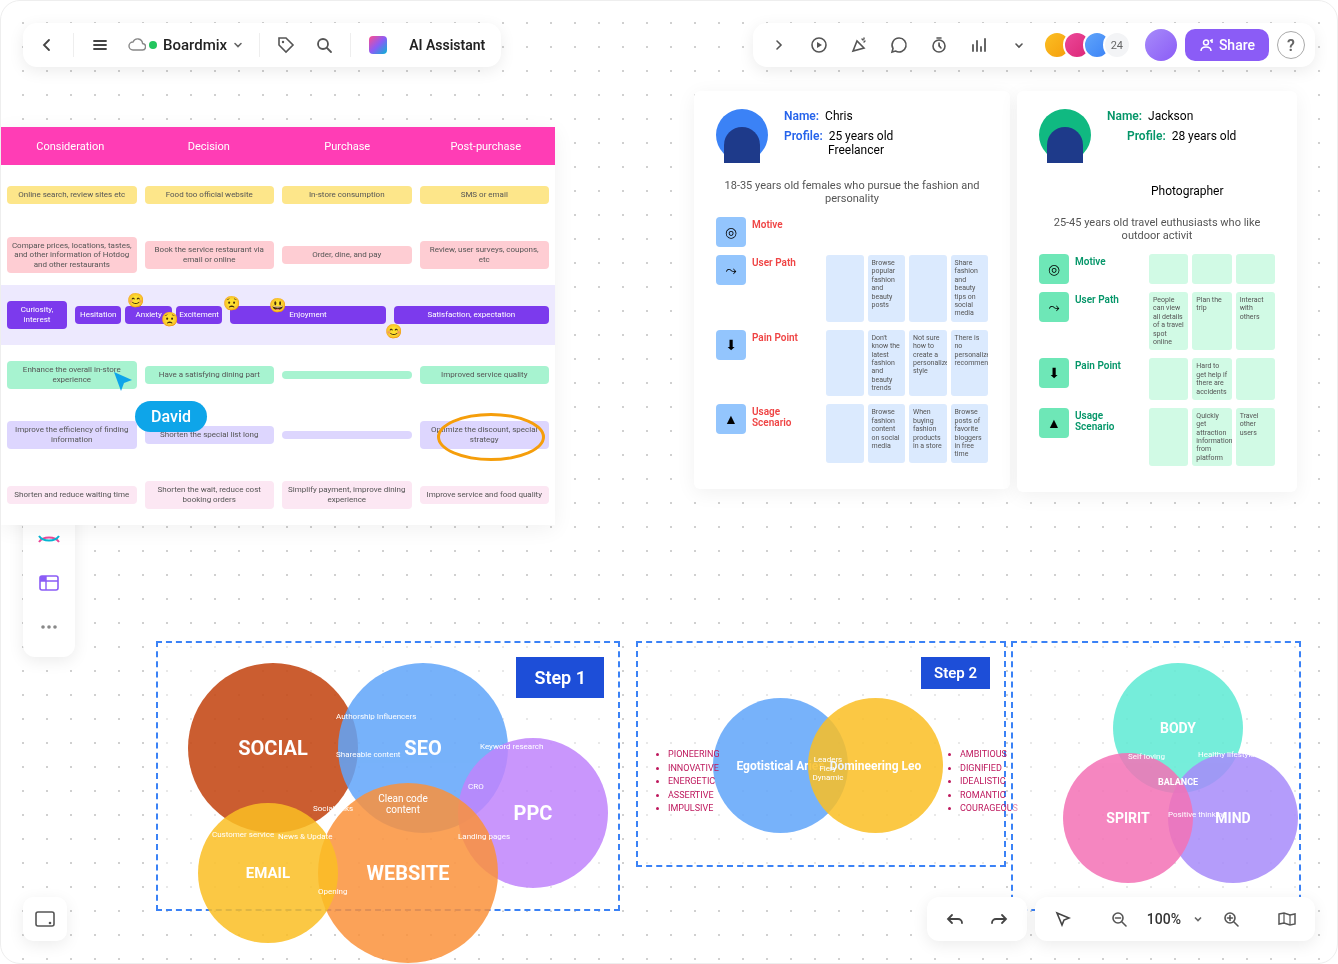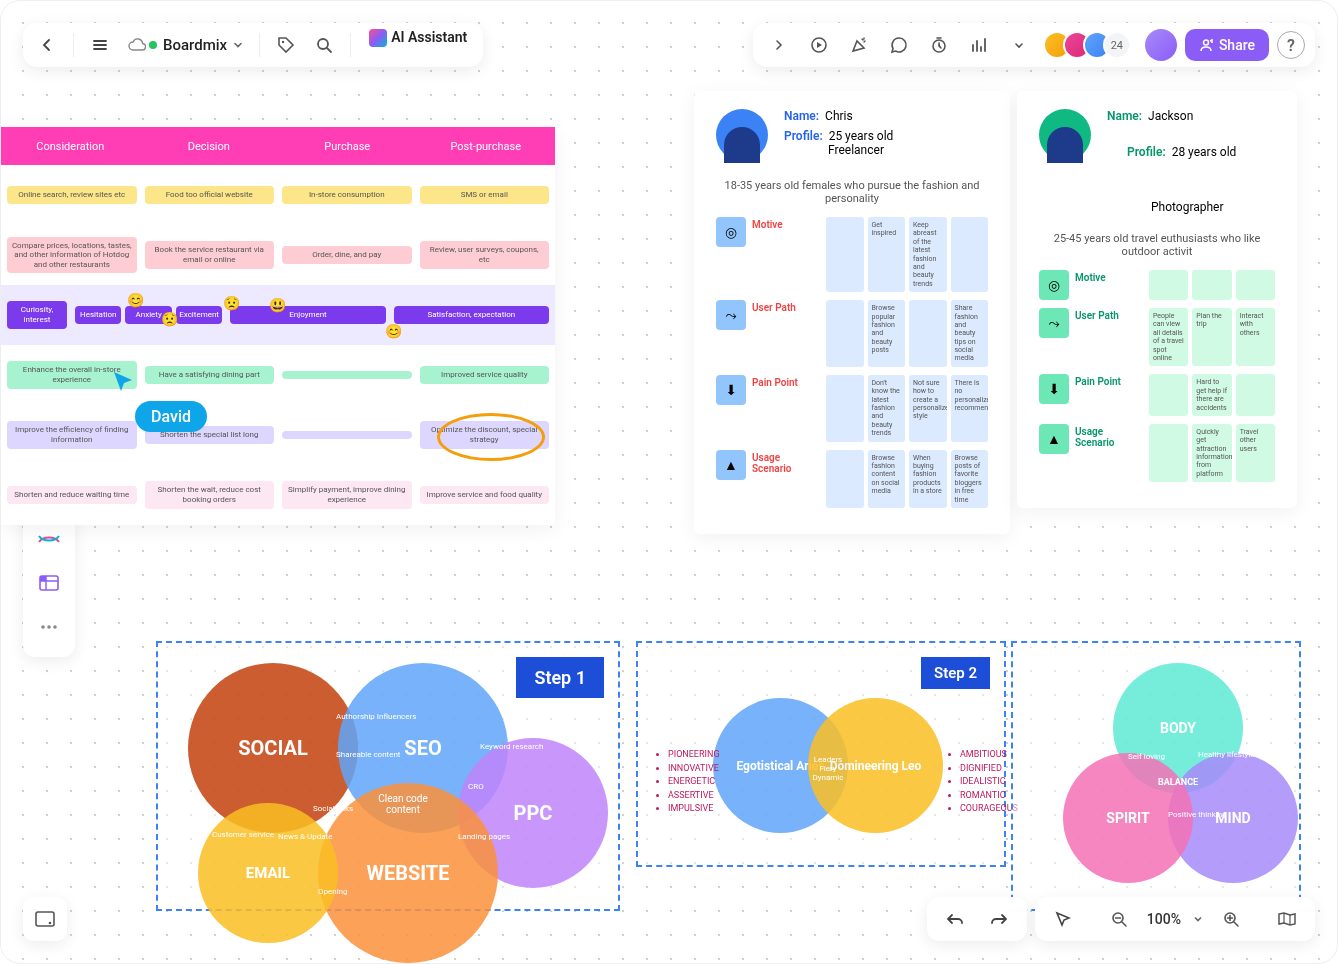--- a/index.html
+++ b/index.html
@@ -24,21 +24,21 @@
   position: absolute; top: 22px; left: 22px;
   background: #fff; border-radius: 14px;
   box-shadow: 0 4px 16px rgba(0,0,0,0.08);
   height: 44px; display: flex; align-items: center;
   padding: 0 8px; gap: 6px;
 }
 .top-left-bar .sep { width:1px; height:24px; background:#eee; margin:0 4px; }
 .tb-btn { width:32px;height:32px;display:flex;align-items:center;justify-content:center;border-radius:8px;cursor:pointer;color:#444;}
 .app-title { display:flex;align-items:center;gap:6px;font-size:15px;font-weight:500;color:#222;cursor:pointer;padding:0 6px;}
 .app-title .cloud-dot{width:8px;height:8px;border-radius:50%;background:#22c55e;margin-left:-3px;}
-.ai-btn{display:flex;align-items:flex-start;gap:4px;font-size:14px;font-weight:600;color:#222;}
+.ai-btn{display:flex;align-items:center;gap:22px;font-size:14px;font-weight:600;color:#222;}
 .ai-logo{width:18px;height:18px;background:linear-gradient(135deg,#ff4d8d,#8b5cf6,#06b6d4);border-radius:4px;}
 
 
 .top-right-bar {
   position:absolute;top:22px;right:22px;
   background:#fff;border-radius:14px;
   box-shadow:0 4px 16px rgba(0,0,0,0.08);
   height:44px;display:flex;align-items:center;padding:0 10px;gap:8px;
 }
 .avatars{display:flex;align-items:center;}
@@ -363,26 +363,20 @@
       <div><span class="p-label">Name:</span><span>Chris</span></div>
       <div style="margin-top:6px;"><span class="p-label">Profile:</span><span>25 years old</span></div>
       <div style="margin-left:44px;"><span>Freelancer</span></div>
     </div>
   </div>
   <div class="p-desc">18-35 years old females who pursue the fashion and personality</div>
   <div id="p0sections">
       <div class="p-section">
         <div class="p-section-icon">◎</div>
         <div class="p-sec-label">Motive</div>
-        <div class="p-cards-row">
-          <div class="p-card"></div>
-          <div class="p-card">Get inspired</div>
-          <div class="p-card">Keep abreast of the latest fashion and beauty trends</div>
-          <div class="p-card"></div>
-        </div>
       </div>
       <div class="p-section">
         <div class="p-section-icon">⤳</div>
         <div class="p-sec-label">User Path</div>
         <div class="p-cards-row">
           <div class="p-card"></div>
           <div class="p-card">Browse popular fashion and beauty posts</div>
           <div class="p-card"></div>
           <div class="p-card">Share fashion and beauty tips on social media</div>
         </div>
@@ -408,21 +402,21 @@
         </div>
       </div>
     </div>
 </div>
 
 <div class="persona p2">
   <div class="p-head">
     <div class="p-av" style="position:relative;background:#10b981;"></div>
     <div class="p-fields">
       <div><span class="p-label">Name:</span><span>Jackson</span></div>
-      <div style="margin-top:22px;padding-left:20px;"><span class="p-label">Profile:</span><span>28 years old</span></div>
+      <div style="margin-top:6px;padding-left:20px;"><span class="p-label">Profile:</span><span>28 years old</span></div>
       <div style="margin-left:44px;margin-top:41px;"><span>Photographer</span></div>
     </div>
   </div>
   <div class="p-desc">25-45 years old travel euthusiasts who like outdoor activit</div>
   <div id="p1sections">
       <div class="p-section">
         <div class="p-section-icon">◎</div>
         <div class="p-sec-label">Motive</div>
         <div class="p-cards-row">
           <div class="p-card"></div>

